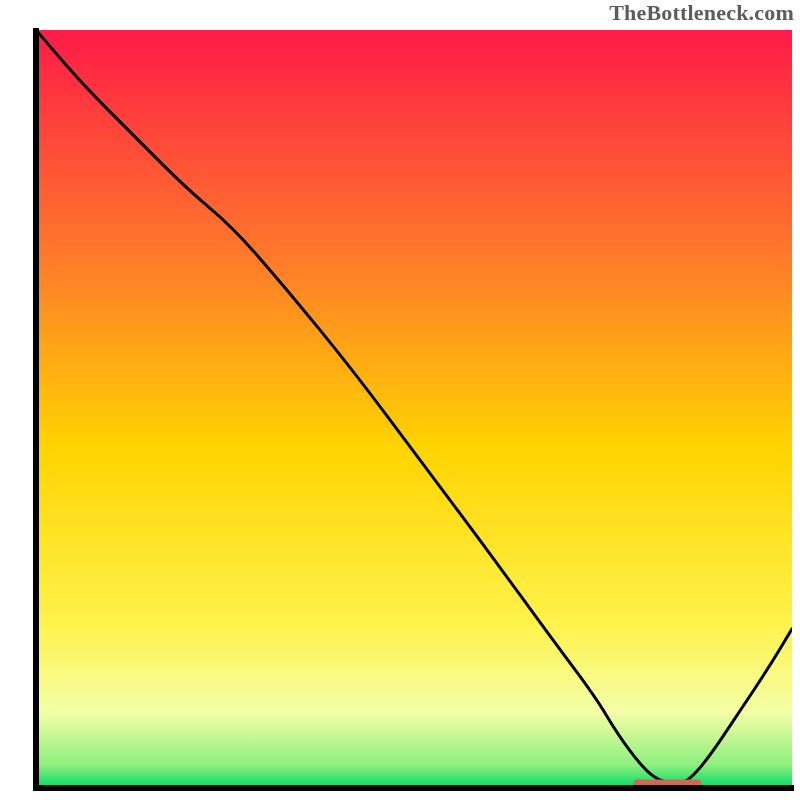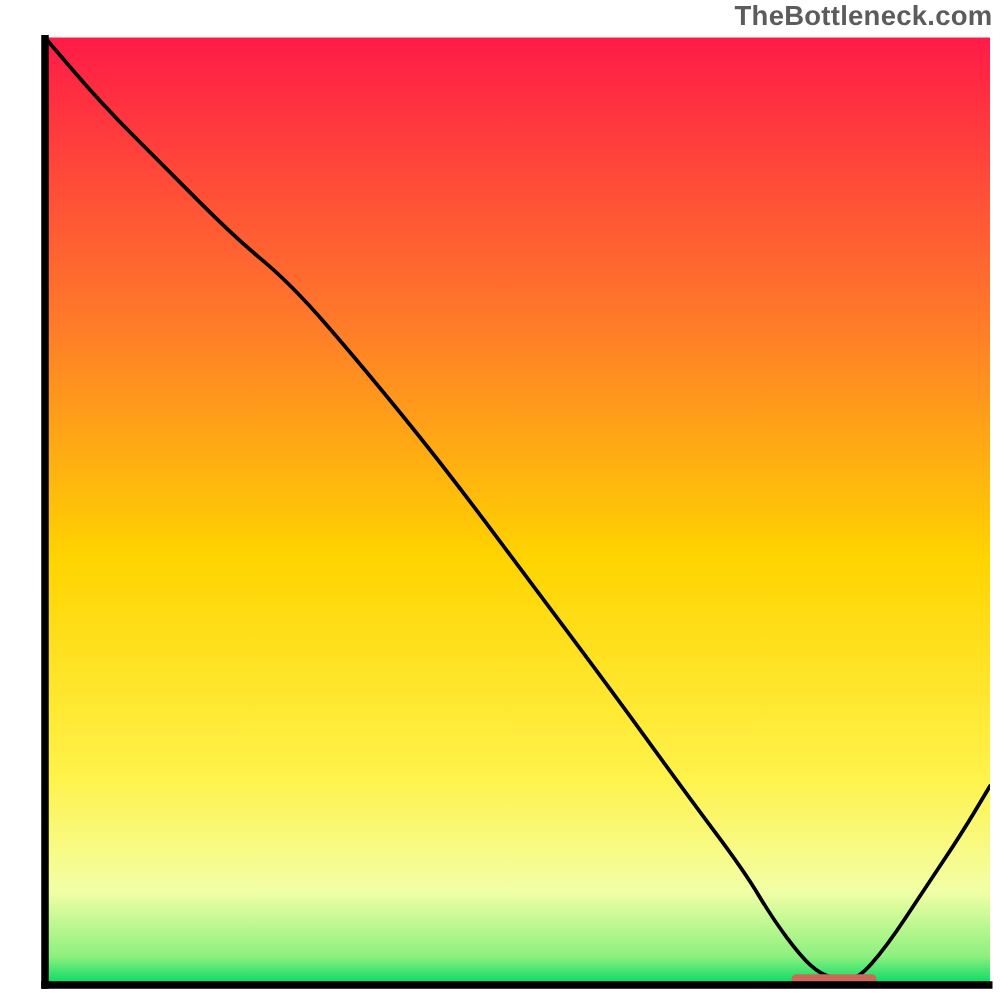--- a/index.html
+++ b/index.html
@@ -15,21 +15,21 @@
     width: 800px;
     height: 800px;
   }
   .watermark {
     position: absolute;
     top: 0px;
     right: 6px;
     font-size: 22px;
     font-weight: 600;
     color: #5c5c5c;
-    font-family: Liberation Sans, sans-serif;
+    font-family: Liberation Serif, serif;
     letter-spacing: 0.2px;
   }
   .plot-wrap {
     position: absolute;
     top: 26px;
     left: 0;
     width: 800px;
     height: 774px;
   }
   svg { display: block; }

